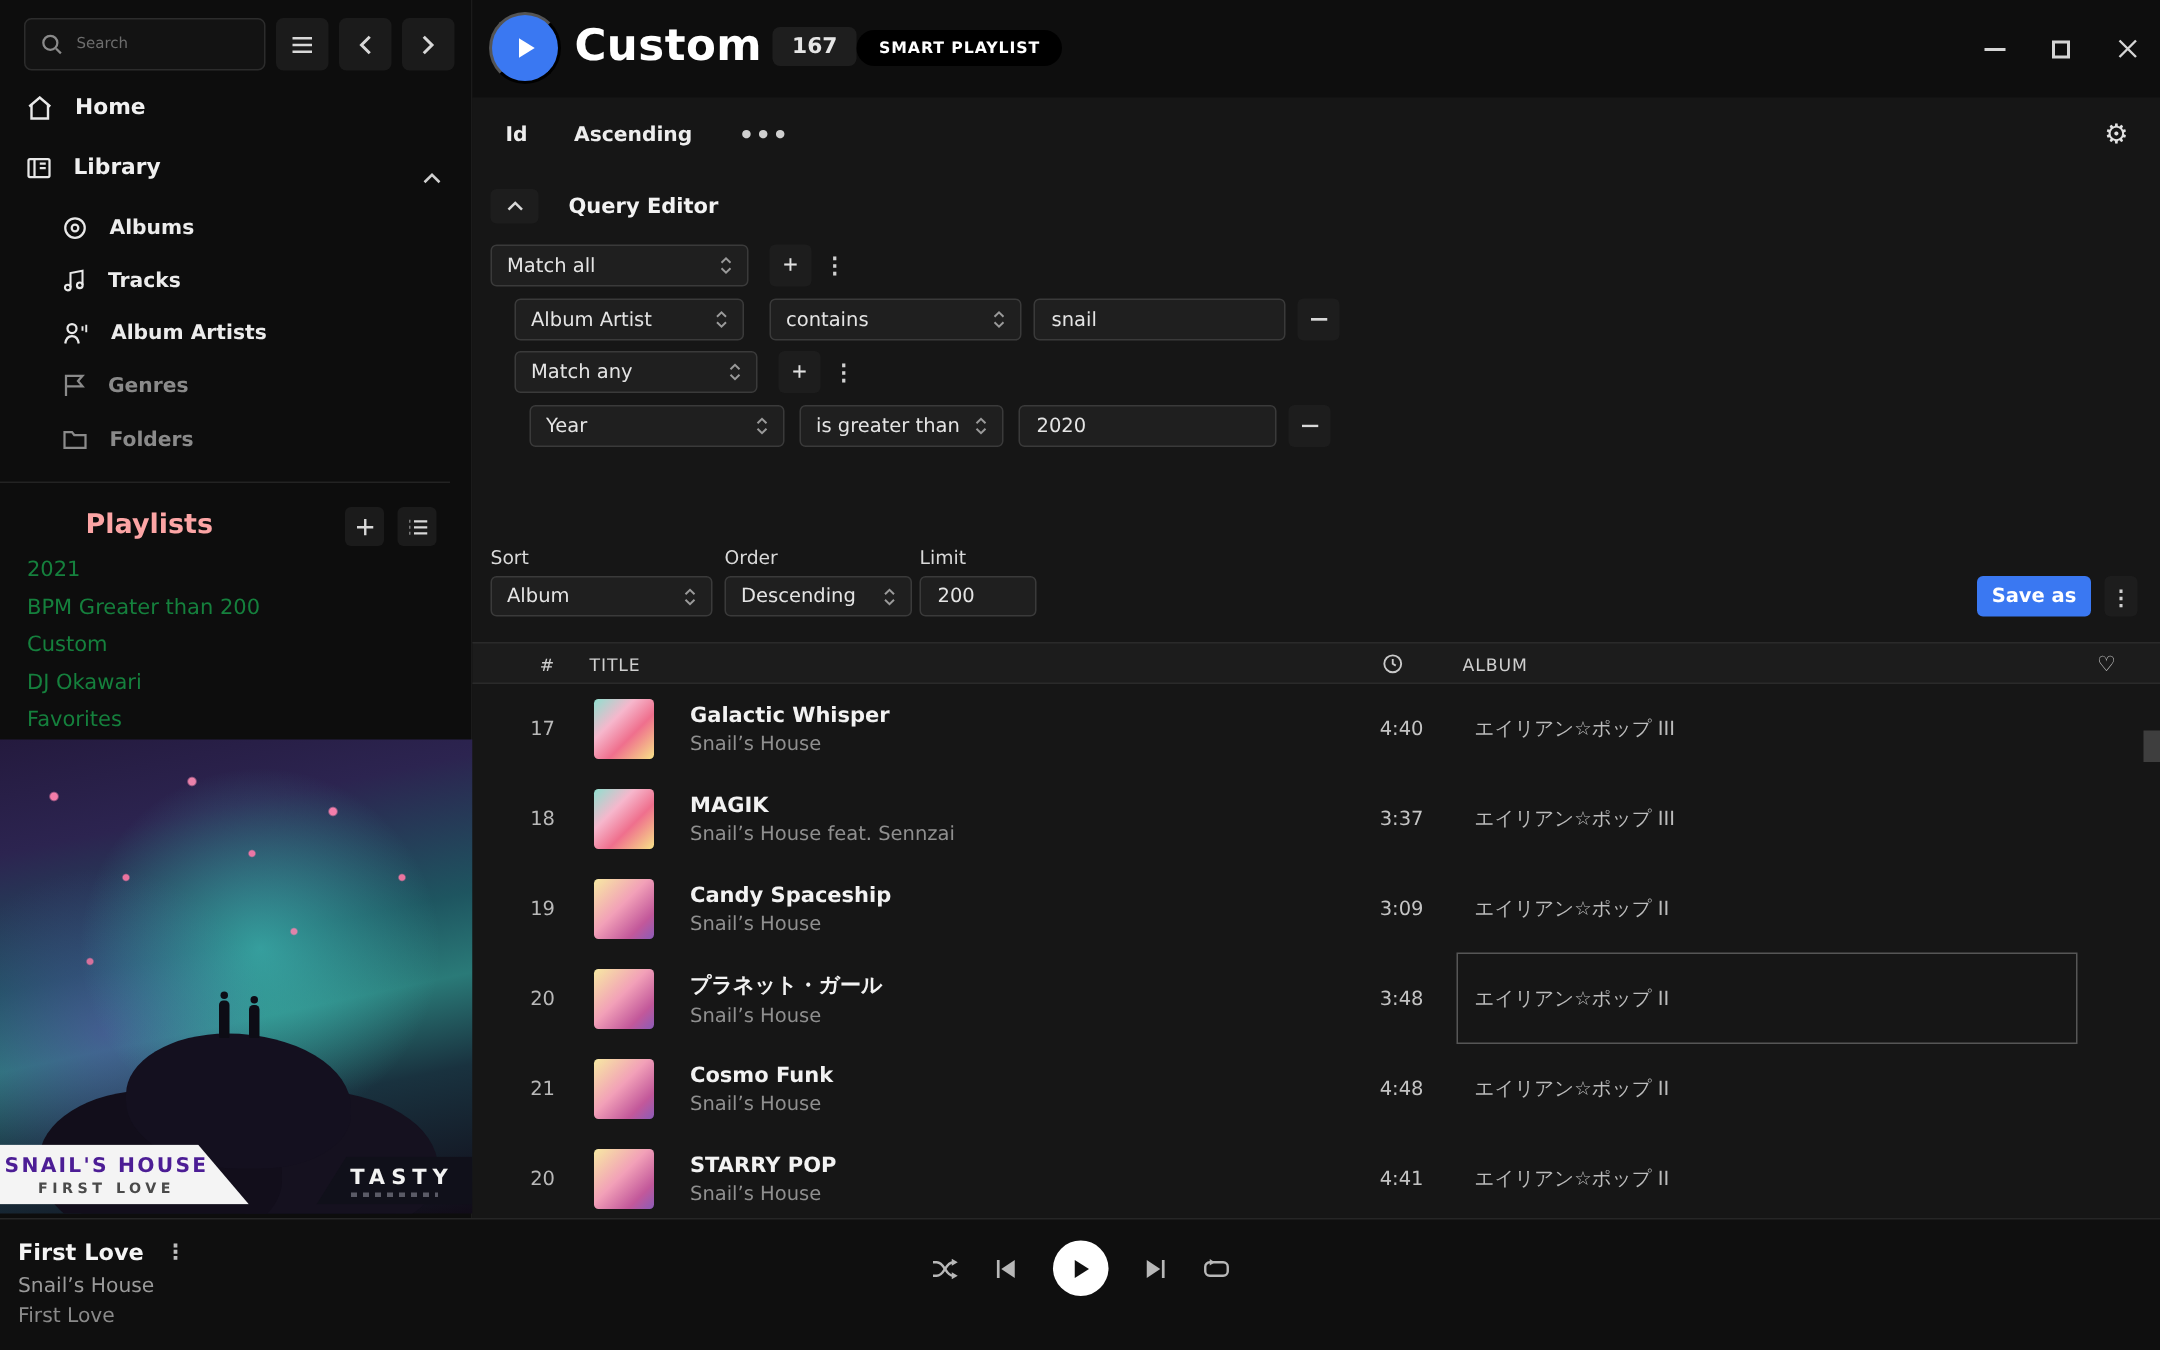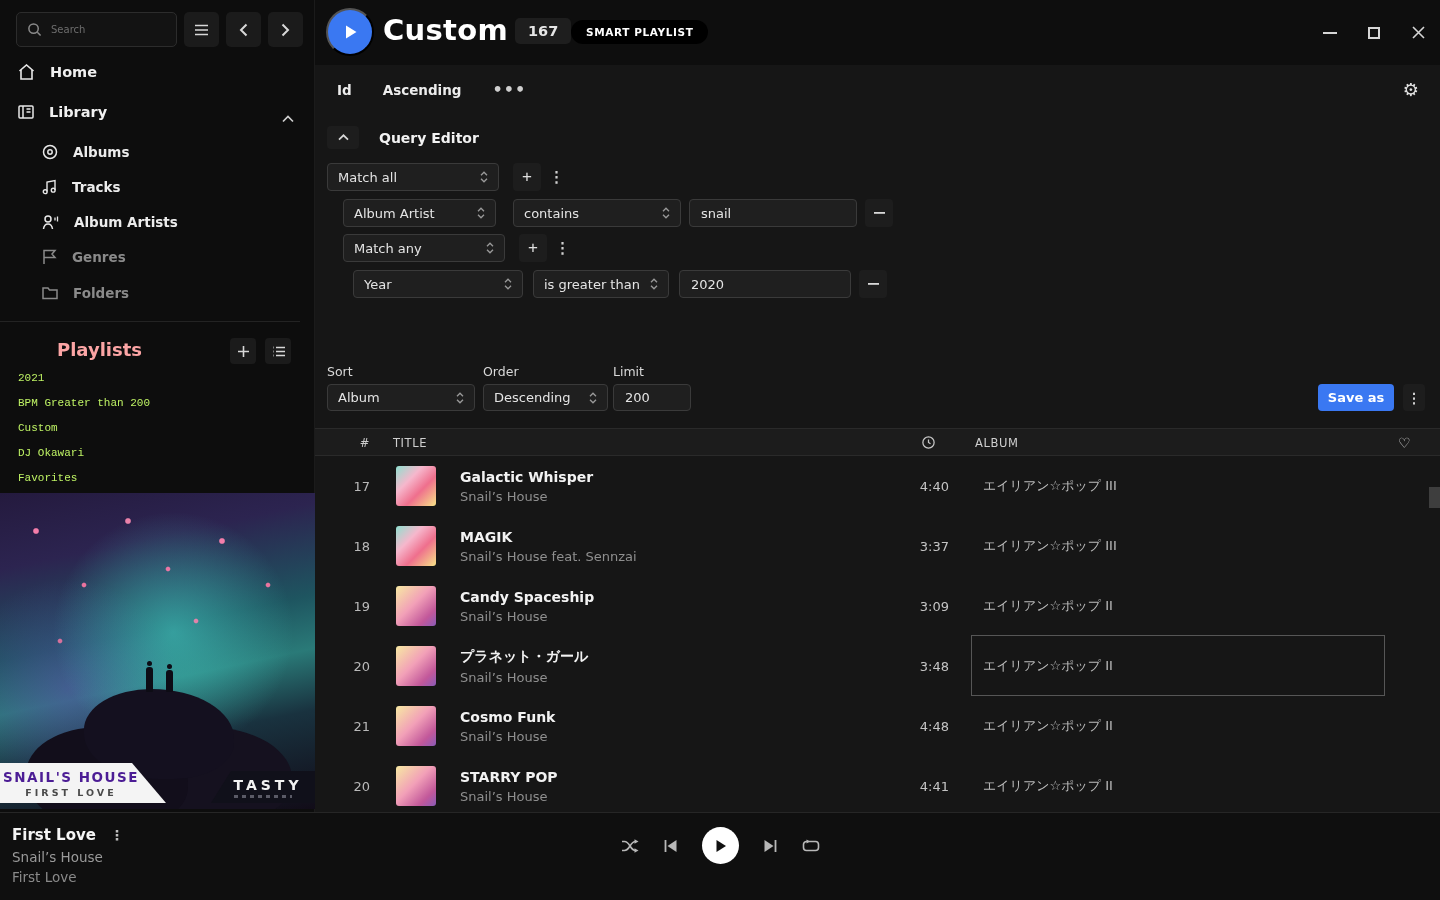--- a/index.html
+++ b/index.html
@@ -15,21 +15,21 @@
   .search-box input::placeholder { color:#6d6d6d; }
   .icon-btn { width:35px; height:35px; background:#1b1b1b; border:none; border-radius:5px; display:flex; align-items:center; justify-content:center; color:#d8d8d8; cursor:pointer; }
   .nav-item { position:absolute; left:18px; display:flex; gap:15px; align-items:center; font-weight:700; font-size:14.5px; color:#f0f0f0; cursor:pointer; }
   .nav-sub { position:absolute; left:42px; display:flex; gap:15px; align-items:center; font-weight:700; font-size:13.5px; color:#ececec; cursor:pointer; }
   .nav-sub.dim { color:#8a8a8a; }
   .lib-chevron { position:absolute; right:20px; top:108px; color:#cfcfcf; }
   .side-divider { position:absolute; left:0; top:321px; width:300px; height:1px; background:#232323; }
   .pl-header { position:absolute; left:18px; top:339px; font-size:18px; font-weight:800; color:#fca5a5;margin-left:39px; }
   .pl-buttons { position:absolute; right:23px; top:338px; display:flex; gap:9px; }
   .pl-buttons .icon-btn { width:26px; height:26px; border-radius:4px; }
-  .pl-item { position:absolute; left:18px; font-size:11px; color:#bef264; cursor:pointer;font-family:Liberation Mono, monospace; }
+  .pl-item { position:absolute; left:18px; font-size:14px; color:#15803d; cursor:pointer; }
 
   
   .art { position:absolute; left:0; top:493px; width:315px; height:316px; overflow:hidden;
     background:
       radial-gradient(circle 5px at 36px 38px,  rgba(255,130,175,.95) 0 45%, transparent 70%),
       radial-gradient(circle 4px at 84px 92px,  rgba(255,120,165,.9) 0 45%, transparent 70%),
       radial-gradient(circle 5px at 128px 28px, rgba(255,140,180,.9) 0 45%, transparent 70%),
       radial-gradient(circle 4px at 168px 76px, rgba(255,120,170,.9) 0 45%, transparent 70%),
       radial-gradient(circle 5px at 222px 48px, rgba(255,130,175,.95) 0 45%, transparent 70%),
       radial-gradient(circle 4px at 268px 92px, rgba(255,120,165,.9) 0 45%, transparent 70%),

